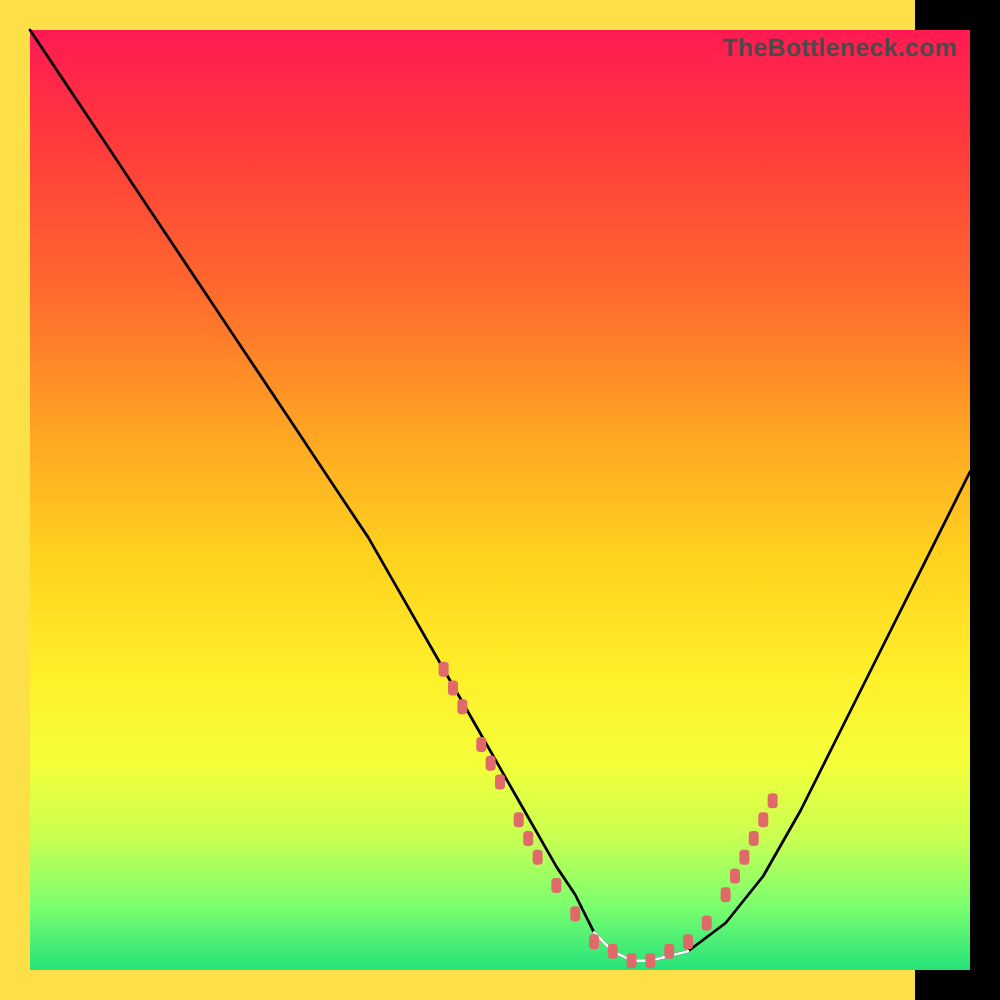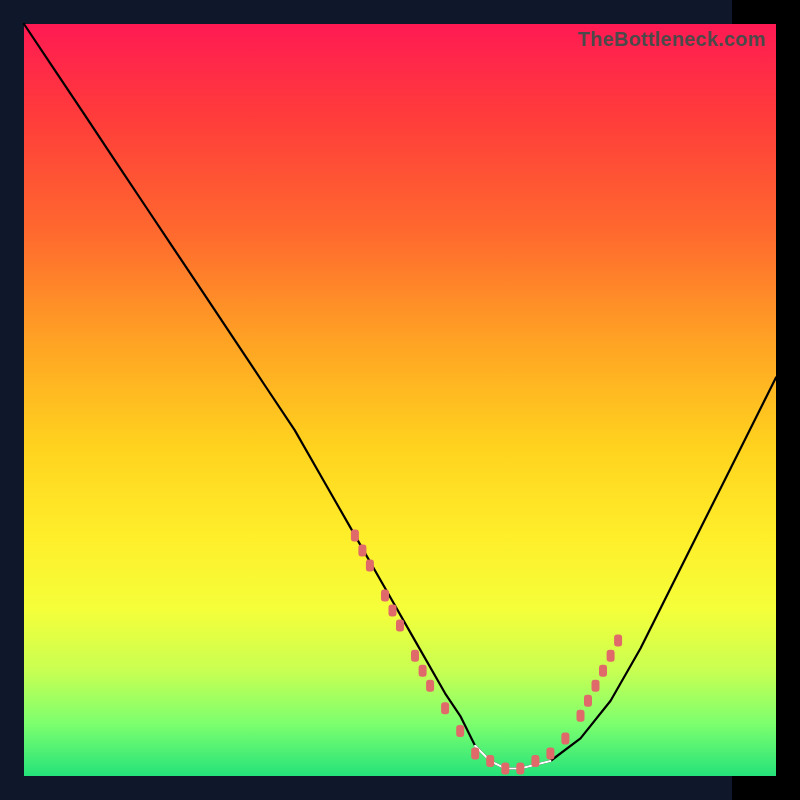--- a/index.html
+++ b/index.html
@@ -8,21 +8,21 @@
     background: #000;
     width: 800px;
     height: 800px;
     overflow: hidden;
     font-family: Arial, Helvetica, sans-serif;
   }
   .frame {
     position: relative;
     width: 732px;
     height: 800px;
-    background: #0f172a;
+    background: #fde047;
   }
   .plot-area {
     position: absolute;
     left: 24px;
     top: 24px;
     width: 752px;
     height: 752px;
     background: linear-gradient(to bottom,
       #ff1a53 0%,
       #ff3b3b 12%,

